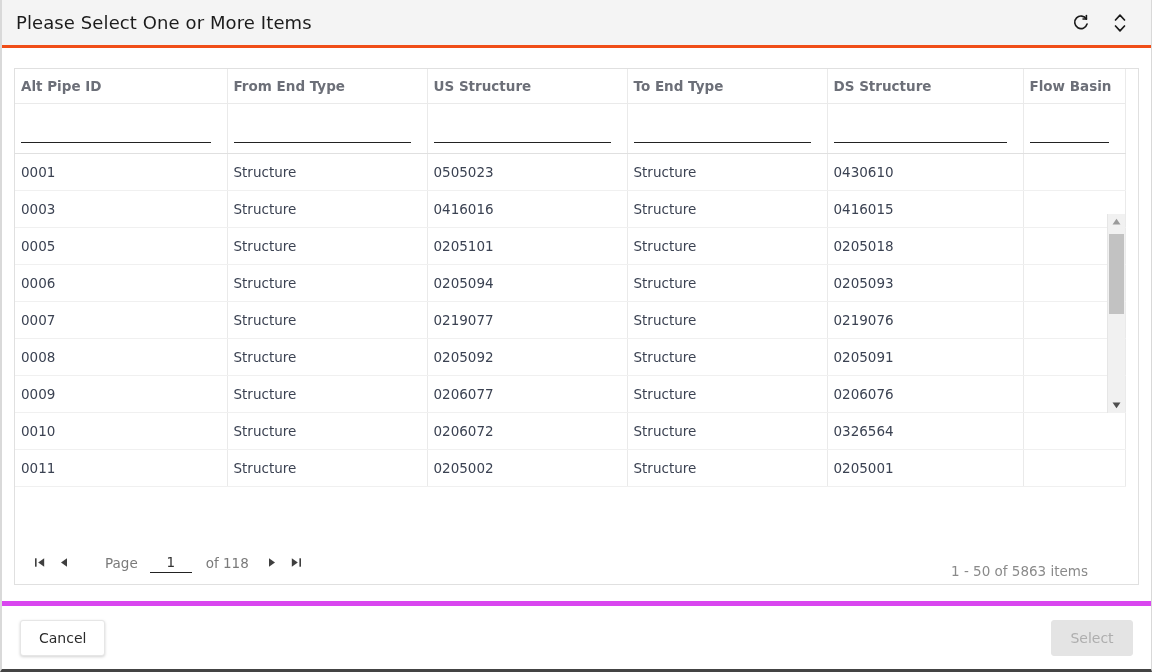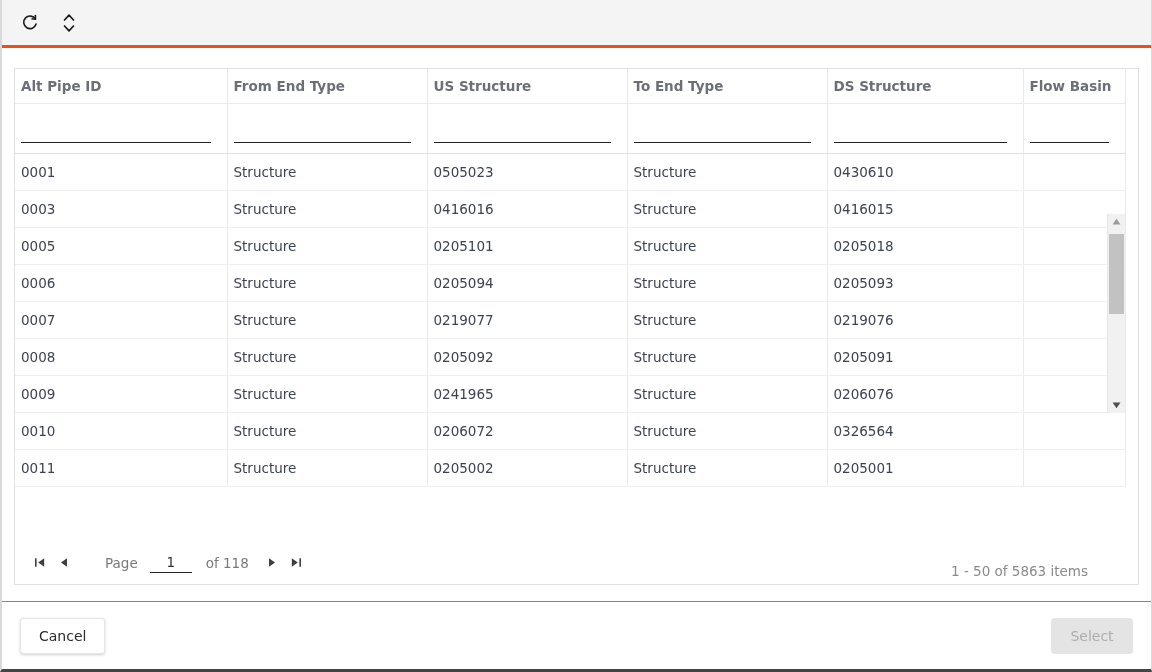--- a/index.html
+++ b/index.html
@@ -254,21 +254,21 @@
     font-size: 13.5px;
     padding-right: 36px;
     white-space: nowrap;
     margin-top: 17px;
   }
 
   
   .footer {
     flex: 0 0 68px;
     height: 68px;
-    border-top: 1px solid #d946ef;
+    border-top: 5px solid #d946ef;
     margin-top: 16px;
     display: flex;
     align-items: center;
     padding: 0 18px;
     box-sizing: border-box;
     background: #fff;
   }
   .btn {
     font-family: inherit;
     font-size: 14px;
@@ -292,20 +292,21 @@
     cursor: default;
   }
   .footer-spacer { flex: 1 1 auto; }
 </style>
 </head>
 <body>
 
 <div class="dialog">
 
   <div class="titlebar">
+    <div class="title-text">Please Select One or More Items</div>
     <div class="titlebar-actions">
       <button class="icon-btn" title="Refresh">
         <svg width="19" height="19" viewBox="0 0 20 20" fill="none" stroke="#1a1a1a" stroke-width="1.7">
           <path d="M16.2 6.2 V2.6" stroke-linecap="round"></path>
           <path d="M16.2 6.4 A6.6 6.6 0 1 0 16.9 11.6" stroke-linecap="round"></path>
           <path d="M16.2 6.3 H12.7" stroke-linecap="round"></path>
         </svg>
       </button>
       <button class="icon-btn" title="Resize">
         <svg width="16" height="22" viewBox="0 0 16 22" fill="none" stroke="#1a1a1a" stroke-width="1.7">
@@ -403,21 +404,21 @@
               <td>0008</td>
               <td>Structure</td>
               <td>0205092</td>
               <td>Structure</td>
               <td>0205091</td>
               <td></td>
             </tr>
             <tr>
               <td>0009</td>
               <td>Structure</td>
-              <td>0241965</td>
+              <td>0206077</td>
               <td>Structure</td>
               <td>0206076</td>
               <td></td>
             </tr>
             <tr>
               <td>0010</td>
               <td>Structure</td>
               <td>0206072</td>
               <td>Structure</td>
               <td>0326564</td>

